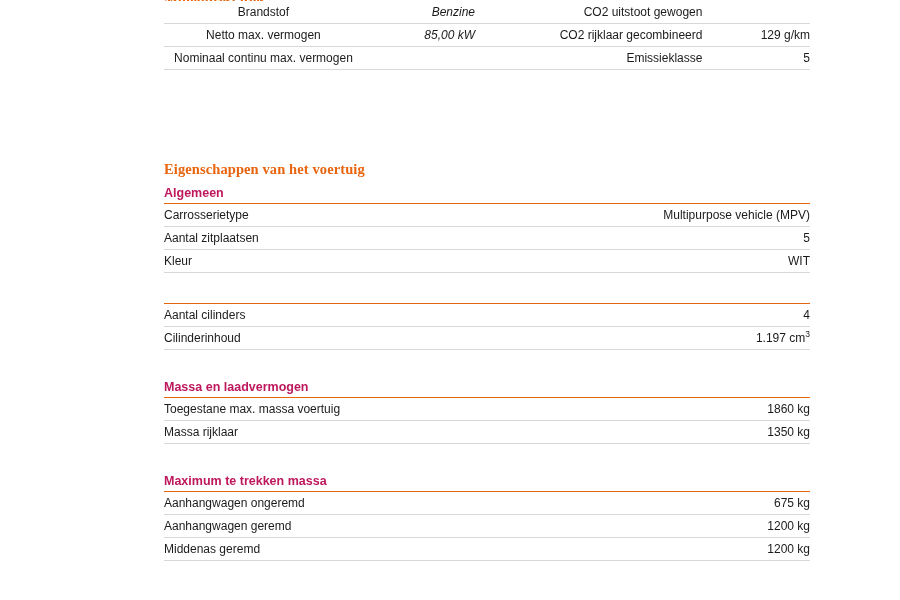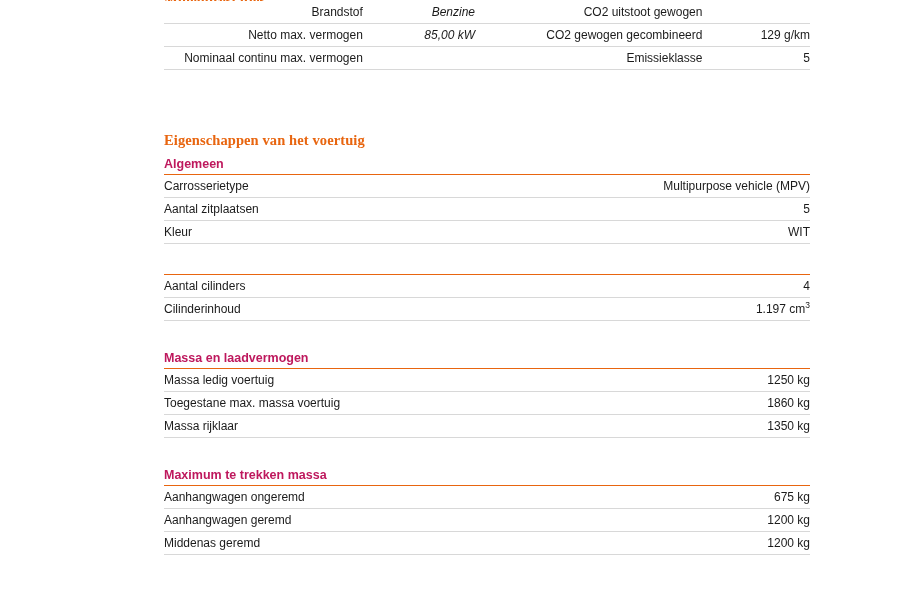--- a/index.html
+++ b/index.html
@@ -28,20 +28,21 @@
     width: 646px;
   }
 
   
   .section-title {
     font-family: "Liberation Serif", serif;
     font-weight: bold;
     font-size: 14.5px;
     color: #e8650f;
     letter-spacing: 0.1px;
+    margin-top: 29px;
   }
   .section-title.clipped {
     margin-top: -8px;
     height: 9px;
     overflow: hidden;
     line-height: 17px;
   }
 
   
   .sub-title {
@@ -65,21 +66,21 @@
     padding: 4px 0 4px 0;
     border-bottom: 1px solid #d8d8d8;
     vertical-align: baseline;
     line-height: 14px;
   }
   table.spec tr:last-child td {
     border-bottom: 1px solid #d8d8d8;
   }
 
   
-  .c-l1 { width: 205px; text-align: right; }
+  .c-l1 { width: 205px; text-align: center; }
   .c-v1 { width: 115px; text-align: right; padding-right: 4px !important; font-style: italic; }
   .c-l2 { width: 215px; text-align: right; padding-left: 14px !important; }
   .c-v2 { width: 111px; text-align: right; }
 
   
   .c-label { text-align: left; margin-left: 48px; }
   .c-value { text-align: right; }
 
   .gap-lg { height: 62px; }
   .gap-md { height: 30px; }
@@ -102,21 +103,21 @@
       <tbody>
         <tr>
           <td class="c-l1">Brandstof</td>
           <td class="c-v1">Benzine</td>
           <td class="c-l2">CO2 uitstoot gewogen</td>
           <td class="c-v2"></td>
         </tr>
         <tr>
           <td class="c-l1">Netto max. vermogen</td>
           <td class="c-v1">85,00 kW</td>
-          <td class="c-l2">CO2 gewogen gecombineerd</td>
+          <td class="c-l2">CO2 rijklaar gecombineerd</td>
           <td class="c-v2">129 g/km</td>
         </tr>
         <tr>
           <td class="c-l1">Nominaal continu max. vermogen</td>
           <td class="c-v1"></td>
           <td class="c-l2">Emissieklasse</td>
           <td class="c-v2">5</td>
         </tr>
       </tbody>
     </table>
@@ -159,24 +160,20 @@
         </tr>
       </tbody>
     </table>
 
     <div class="gap-md"></div>
 
     <div class="sub-title">Massa en laadvermogen</div>
     <table class="spec top-rule">
       <tbody>
         <tr>
-          <td class="c-label">Massa ledig voertuig</td>
-          <td class="c-value">1250 kg</td>
-        </tr>
-        <tr>
           <td class="c-label">Toegestane max. massa voertuig</td>
           <td class="c-value">1860 kg</td>
         </tr>
         <tr>
           <td class="c-label">Massa rijklaar</td>
           <td class="c-value">1350 kg</td>
         </tr>
       </tbody>
     </table>
 

